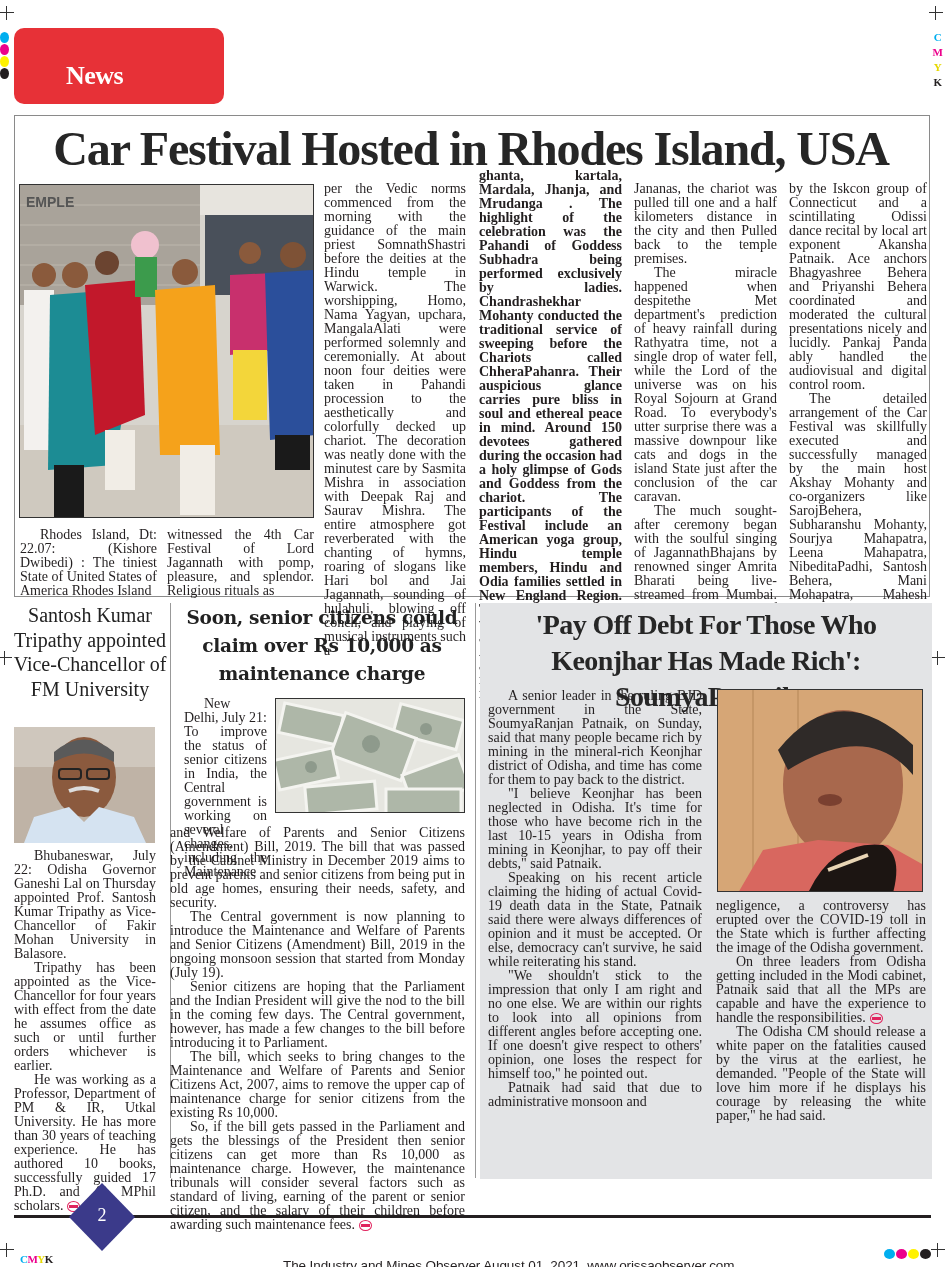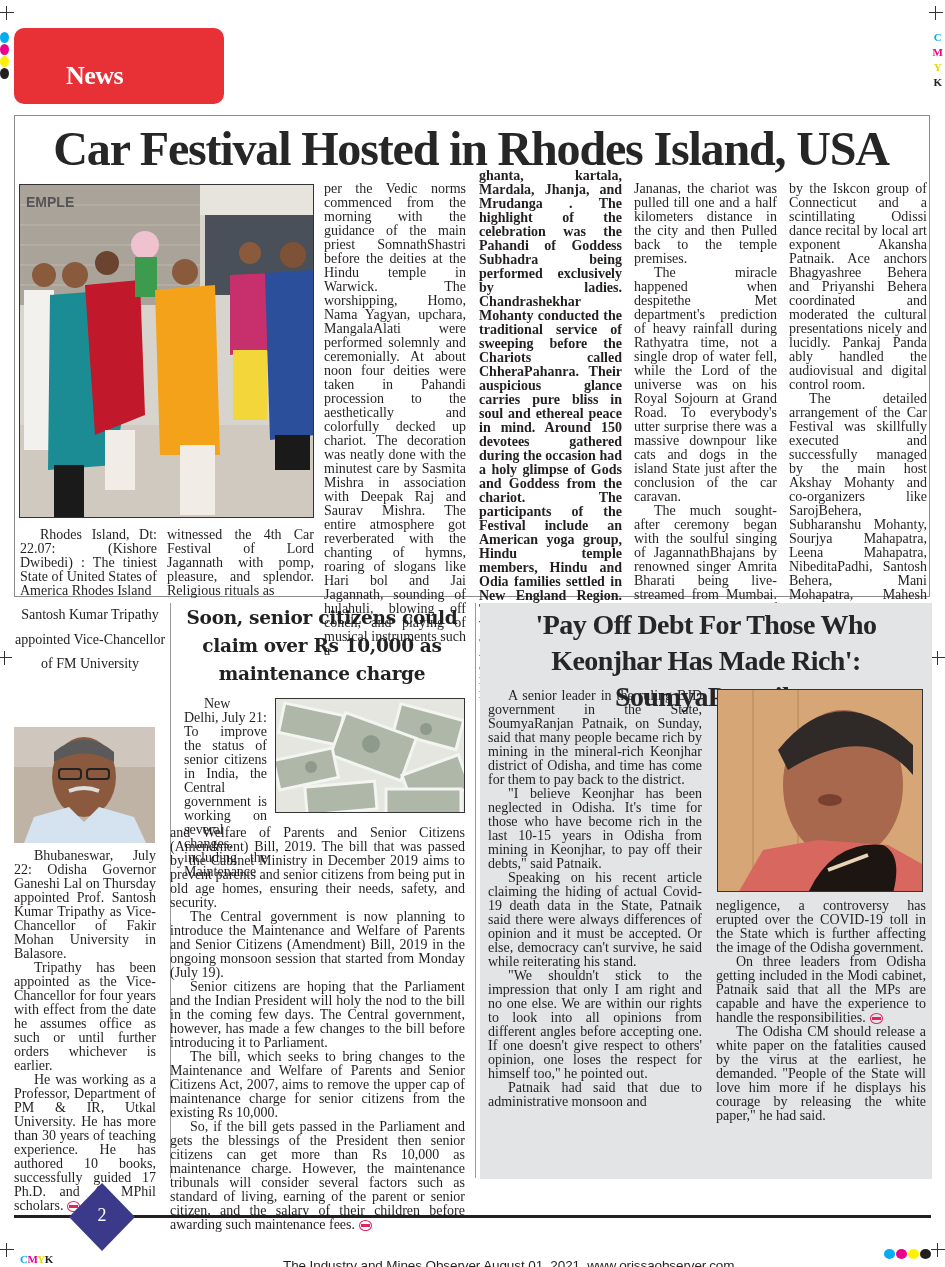--- a/index.html
+++ b/index.html
@@ -24,21 +24,21 @@
   .feature { position: absolute; left: 14px; top: 115px; width: 916px; height: 482px; border: 1px solid #8a8a8a; }
   .feature h1 { position: absolute; left: 6px; top: 4px; width: 900px; text-align: center; font-family: "Liberation Serif", serif; font-weight: bold; font-size: 49px; letter-spacing: -1.2px; line-height: 58px; color: #262626; transform: scaleX(0.98); }
 
   .photo { position: absolute; border: 1px solid #333; overflow: hidden; }
   .col { position: absolute; font-size: 14px; line-height: 14px; text-align: justify; }
   .col p { text-indent: 20px; }
   .col p.noind { text-indent: 0; }
   .endmark { display: inline-block; width: 13px; height: 11px; border-radius: 50%; border: 1.5px solid #e0245e; vertical-align: middle; position: relative; margin-left: 4px; }
   .endmark::after { content: ""; position: absolute; left: 1px; right: 1px; top: 3px; height: 3px; background: #e0245e; }
 
-  .vc-head { position: absolute; left: 12px; top: 603px; width: 156px; text-align: center; font-size: 14px; line-height: 24.5px; color: #222; }
+  .vc-head { position: absolute; left: 12px; top: 603px; width: 156px; text-align: center; font-size: 20px; line-height: 24.5px; color: #222; }
   .money-head { position: absolute; left: 174px; top: 604px; width: 296px; text-align: center; font-family: "DejaVu Serif", serif; font-weight: bold; font-size: 18.5px; line-height: 28px; color: #222; letter-spacing: -0.3px; }
   .debt-box { position: absolute; left: 480px; top: 603px; width: 452px; height: 576px; background: #e3e4e6; }
   .debt-head { position: absolute; left: 0; top: 4px; width: 452px; text-align: center; font-family: "Liberation Serif", serif; font-weight: bold; font-size: 28px; line-height: 36px; letter-spacing: -0.6px; color: #262626; }
 
   .vline { position: absolute; width: 1px; background: #999; }
 
   .footer-rule { position: absolute; left: 14px; top: 1215px; width: 917px; height: 3px; background: #231f20; }
   .page-num { position: absolute; left: 69px; top: 1183px; width: 66px; height: 68px; }
   .page-num svg { position: absolute; left: 0; top: 0; }
   .page-num span { position: absolute; left: 0; top: 22px; width: 66px; text-align: center; color: #fff; font-size: 18px; font-family: "Liberation Serif", serif; }
@@ -178,21 +178,21 @@
         <circle cx="35" cy="68" r="6"></circle>
       </g>
     </svg>
   </div>
   <div class="col" style="left:184px;top:697px;width:83px;">
     <p>New Delhi, July 21: To improve the status of senior citizens in India, the Central government is working on several changes, including the Maintenance</p>
   </div>
   <div class="col" style="left:170px;top:826px;width:295px;padding-left:0;">
     <p class="noind">and Welfare of Parents and Senior Citizens (Amendment) Bill, 2019. The bill that was passed by the Cabinet Ministry in December 2019 aims to prevent parents and senior citizens from being put in old age homes, ensuring their needs, safety, and security.</p>
     <p>The Central government is now planning to introduce the Maintenance and Welfare of Parents and Senior Citizens (Amendment) Bill, 2019 in the ongoing monsoon session that started from Monday (July 19).</p>
-    <p>Senior citizens are hoping that the Parliament and the Indian President will holy the nod to the bill in the coming few days. The Central government, however, has made a few changes to the bill before introducing it to Parliament.</p>
+    <p>Senior citizens are hoping that the Parliament and the Indian President will give the nod to the bill in the coming few days. The Central government, however, has made a few changes to the bill before introducing it to Parliament.</p>
     <p>The bill, which seeks to bring changes to the Maintenance and Welfare of Parents and Senior Citizens Act, 2007, aims to remove the upper cap of maintenance charge for senior citizens from the existing Rs 10,000.</p>
     <p><span>So, if the bill gets passed in the Parliament and gets the blessings of the President then senior citizens can get more than Rs 10,000 as maintenance charge. However, the maintenance tribunals will consider several factors such as standard of living, earning of the parent or senior citizen, and the salary of their children before awarding such maintenance fees.</span><span class="endmark"></span></p>
   </div>
 </div>
 
 <div class="debt-box">
   <h2 class="debt-head">'Pay Off Debt For Those Who Keonjhar Has Made Rich': SoumyaPatnaik</h2>
   <div class="photo" style="left:237px;top:86px;width:206px;height:203px;">
     <svg width="206" height="203" viewBox="0 0 206 203">
       <rect width="206" height="203" fill="#d6a676"></rect>

